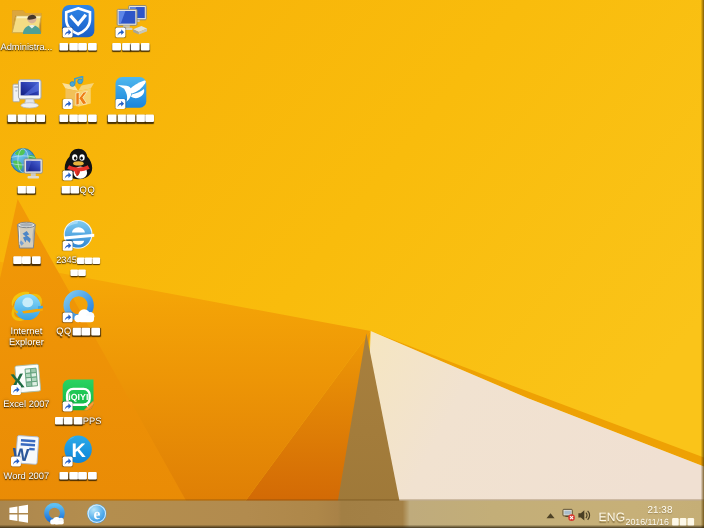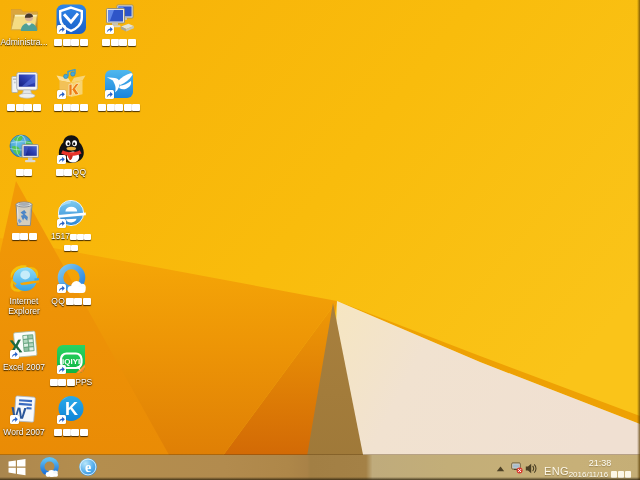--- a/index.html
+++ b/index.html
@@ -273,21 +273,21 @@
   <path d="M2.2,17 L29.8,14.6 l0,2.6 L2.5,19.7 z" fill="#fff"></path>
   <path d="M9.8,21.2 l10.8,-0.4 a5.6,4.6 0 0 1 -10.8,0.4 z" fill="#fff"></path>
   <path d="M4.5,9 C7,5.2 10.8,3 15,3 l-0.5,2.2 C11.2,5.5 7.8,6.8 4.5,9 z" fill="#A8DCF8" opacity="0.9"></path>
  </svg>
  <div class="arrow">
           <svg width="9" height="9" viewBox="0 0 9 9">
             <path d="M1.8,7.4 C2.1,5.1 3.2,3.8 5.2,3.4 L5.2,1.7 L7.8,4.3 L5.2,6.9 L5.2,5.1 C3.8,5.3 2.8,6.1 1.8,7.4 Z" fill="#2560C8"></path>
           </svg>
         </div>
  </div>
- <div class="lbl" style="width:56px;margin-left:0"><span style="letter-spacing:0">1517</span><span class="ck sm"></span><span class="ck sm"></span><span class="ck sm"></span><br><span class="ck sm"></span><span class="ck sm"></span></div>
+ <div class="lbl" style="width:56px;margin-left:0"><span style="letter-spacing:0">2345</span><span class="ck sm"></span><span class="ck sm"></span><span class="ck sm"></span><br><span class="ck sm"></span><span class="ck sm"></span></div>
 </div>
 
 <div class="cell" style="left:-4px;top:263px">
  <div class="ic">
         <svg width="30" height="32" viewBox="0 0 30 32">
   <defs>
             <linearGradient id="ieb" x1="0" y1="0" x2="0" y2="1">
               <stop offset="0" stop-color="#8FDCF8"></stop>
               <stop offset="1" stop-color="#36A2E4"></stop>
             </linearGradient>

